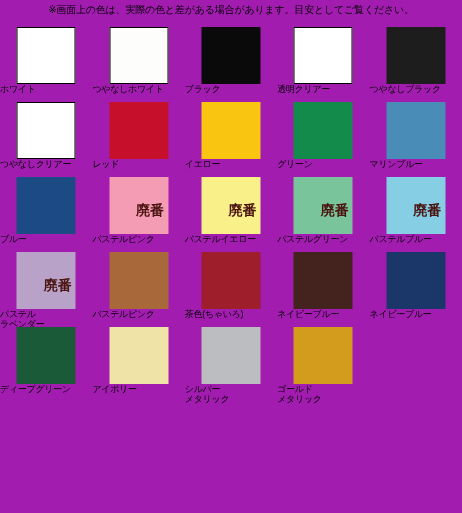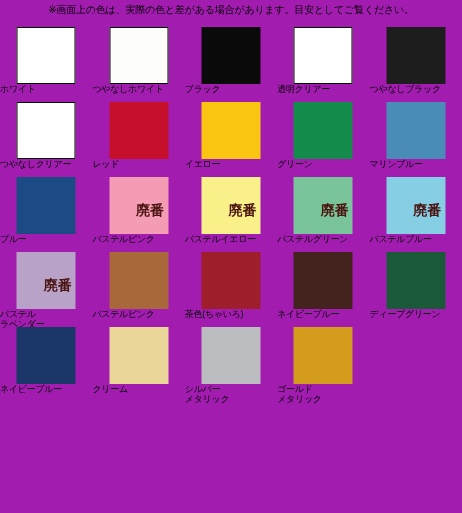--- a/index.html
+++ b/index.html
@@ -174,30 +174,30 @@
       </div>
       <div class="cell">
         <div class="swatch" style="background-color: rgb(158, 31, 43);"></div>
         <div class="label">茶色(ちゃいろ)</div>
       </div>
       <div class="cell">
         <div class="swatch" style="background-color: rgb(68, 35, 31);"></div>
         <div class="label">ネイビーブルー</div>
       </div>
       <div class="cell">
+        <div class="swatch" style="background-color: rgb(27, 54, 105);"></div>
+        <div class="label">ネイビーブルー</div>
+      </div>
+      <div class="cell">
         <div class="swatch" style="background-color: rgb(27, 90, 56);"></div>
         <div class="label">ディープグリーン</div>
       </div>
       <div class="cell">
-        <div class="swatch" style="background-color: rgb(27, 54, 105);"></div>
-        <div class="label">ネイビーブルー</div>
-      </div>
-      <div class="cell">
-        <div class="swatch" style="background-color: rgb(236, 215, 154);"></div>
-        <div class="label">クリーム</div>
+        <div class="swatch" style="background-color: rgb(239, 227, 167);"></div>
+        <div class="label">アイボリー</div>
       </div>
       <div class="cell">
         <div class="swatch" style="background-color: rgb(188, 189, 192);"></div>
         <div class="label">シルバー<span class="line2">メタリック</span></div>
       </div>
       <div class="cell">
         <div class="swatch" style="background-color: rgb(211, 156, 28);"></div>
         <div class="label">ゴールド<span class="line2">メタリック</span></div>
       </div>
     </div>

